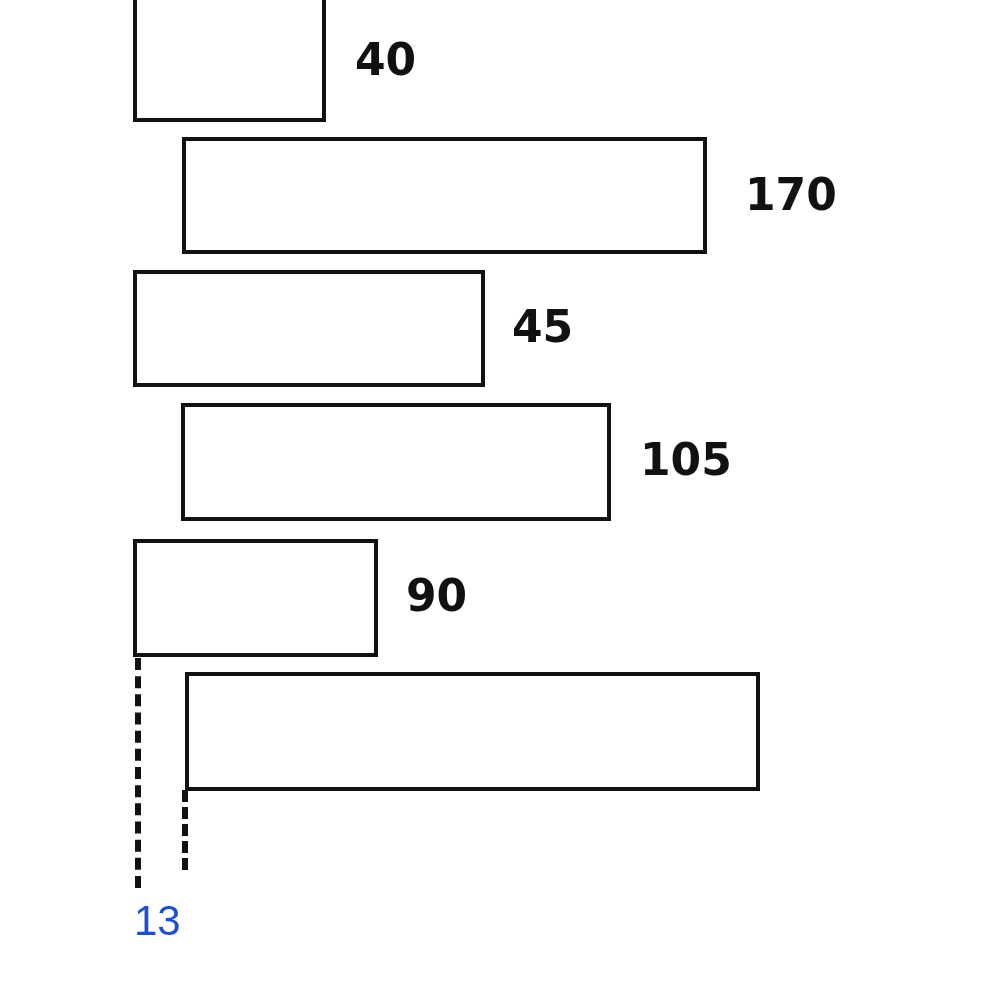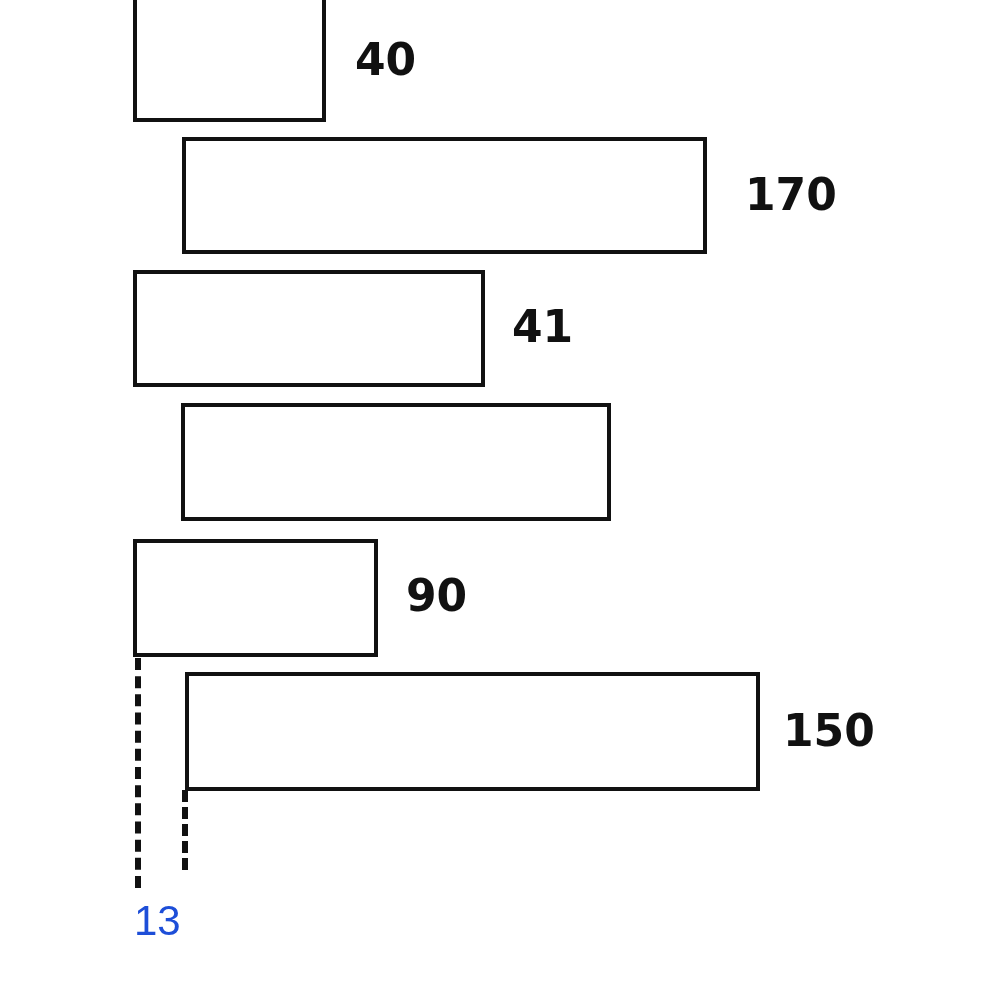--- a/index.html
+++ b/index.html
@@ -53,28 +53,28 @@
 
 <div id="canvas">
 
   <div class="bar" style="left: 133px; top: -4px; width: 193px; height: 126px;"></div>
   <div class="bar-label" style="left: 355px; top: 38px;">40</div>
 
   <div class="bar" style="left: 182px; top: 137px; width: 525px; height: 117px;"></div>
   <div class="bar-label" style="left: 745px; top: 173px;">170</div>
 
   <div class="bar" style="left: 133px; top: 270px; width: 352px; height: 117px;"></div>
-  <div class="bar-label" style="left: 512px; top: 305px;">41</div>
+  <div class="bar-label" style="left: 512px; top: 305px;">45</div>
 
   <div class="bar" style="left: 181px; top: 403px; width: 430px; height: 118px;"></div>
+  <div class="bar-label" style="left: 640px; top: 438px;">105</div>
 
   <div class="bar" style="left: 133px; top: 539px; width: 245px; height: 118px;"></div>
   <div class="bar-label" style="left: 406px; top: 574px;">90</div>
 
   <div class="bar" style="left: 185px; top: 672px; width: 575px; height: 119px;"></div>
-  <div class="bar-label" style="left: 783px; top: 709px;">150</div>
 
   <div class="dash-line" style="left: 135px; top: 658px; height: 230px;"></div>
   <div class="dash-line" style="left: 182px; top: 790px; height: 80px;"></div>
 
   <div class="axis-label" style="left: 134px; top: 900px;">13</div>
 
 </div>
 
 </body></html>

